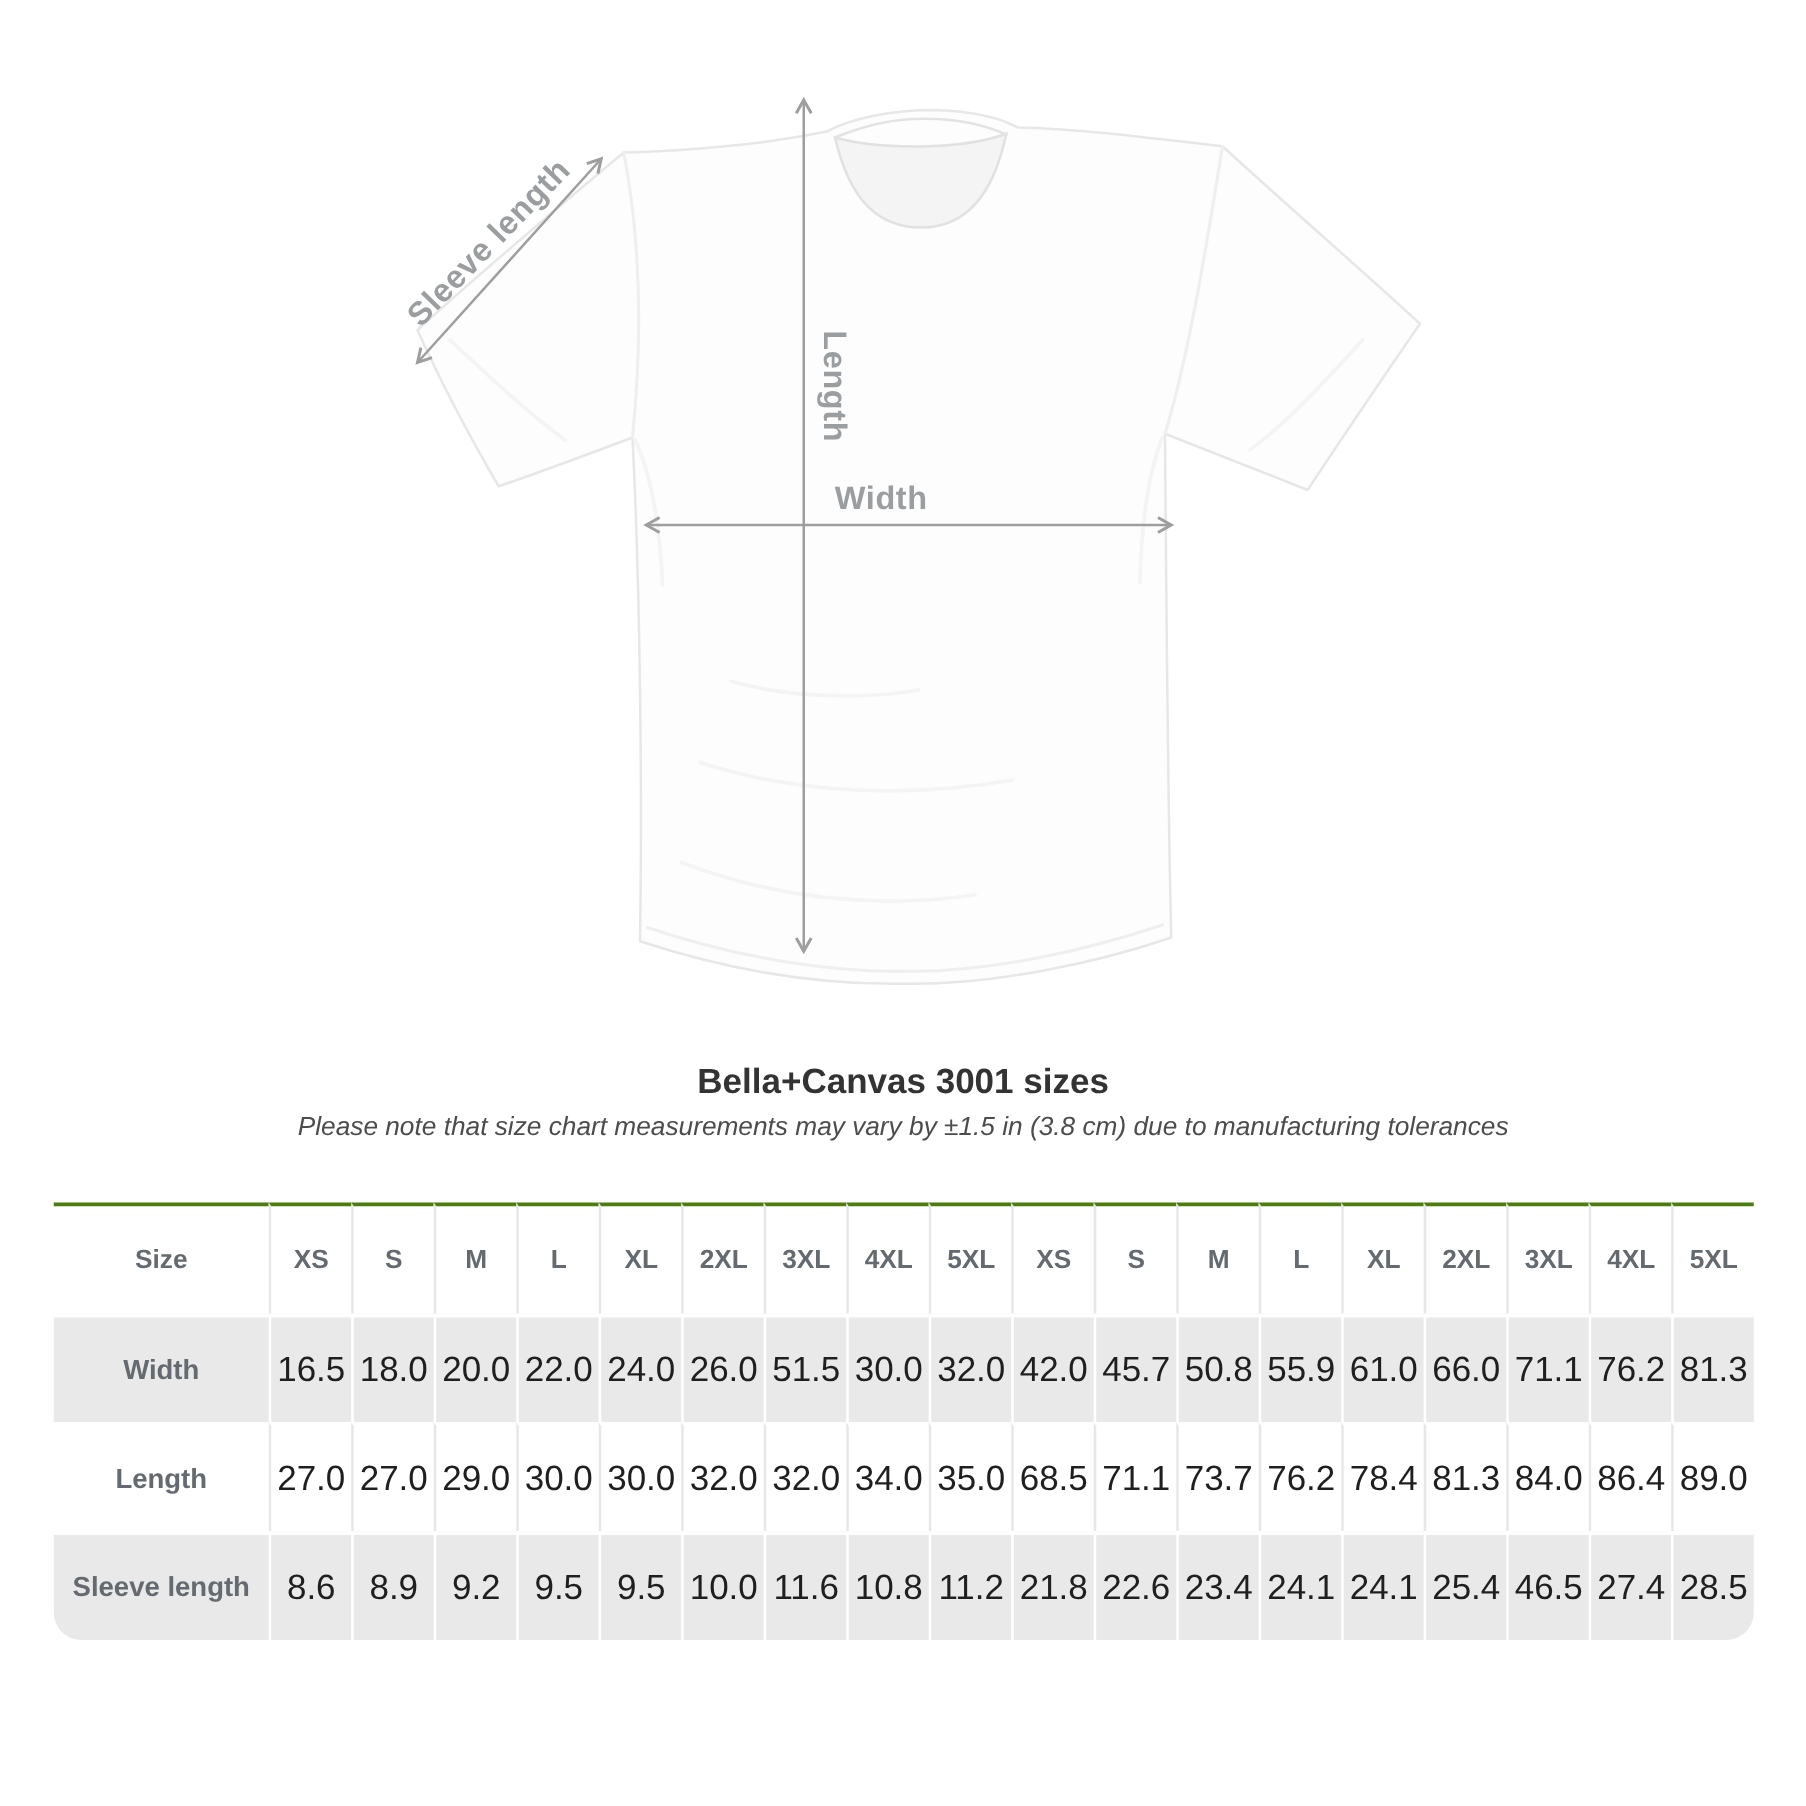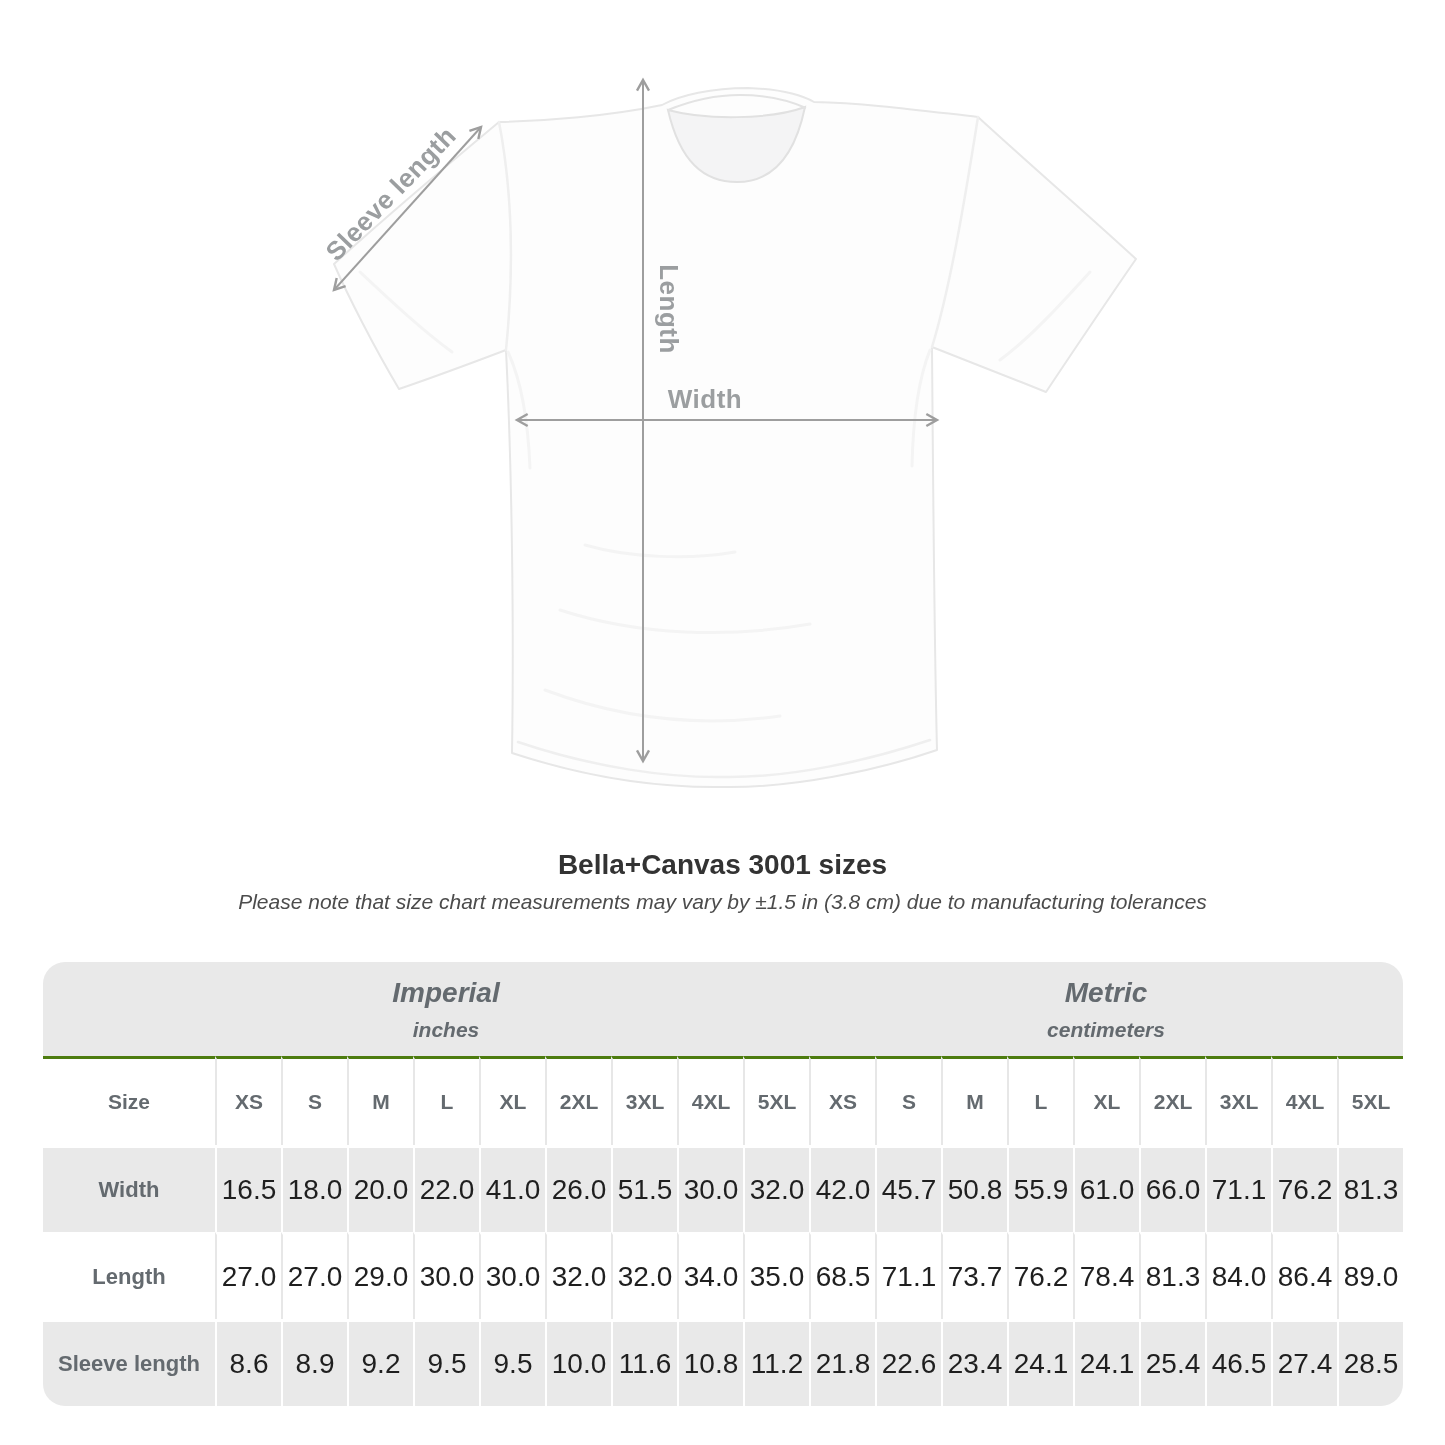--- a/index.html
+++ b/index.html
@@ -153,30 +153,20 @@
       <col>
       <col>
       <col>
       <col>
       <col>
       <col>
       <col>
       <col>
   </colgroup>
   <thead>
-    <tr>
-      <th class="unit-cell first" colspan="10">
-        <div class="unit-name">Imperial</div>
-        <div class="unit-sub">inches</div>
-      </th>
-      <th class="unit-cell last" colspan="9">
-        <div class="unit-name">Metric</div>
-        <div class="unit-sub">centimeters</div>
-      </th>
-    </tr>
     <tr id="size-row">
       <th class="rowlabel">Size</th>
 
     <th>XS</th>
         <th>S</th>
         <th>M</th>
         <th>L</th>
         <th>XL</th>
         <th>2XL</th>
         <th>3XL</th>
@@ -194,21 +184,21 @@
       </tr>
   </thead>
   <tbody id="measure-body">
 
   <tr class="row-gray">
         <th class="rowlabel">Width</th>
         <td class="val">16.5</td>
         <td class="val">18.0</td>
         <td class="val">20.0</td>
         <td class="val">22.0</td>
-        <td class="val">41.0</td>
+        <td class="val">24.0</td>
         <td class="val">26.0</td>
         <td class="val">51.5</td>
         <td class="val">30.0</td>
         <td class="val">32.0</td>
         <td class="val">42.0</td>
         <td class="val">45.7</td>
         <td class="val">50.8</td>
         <td class="val">55.9</td>
         <td class="val">61.0</td>
         <td class="val">66.0</td>

